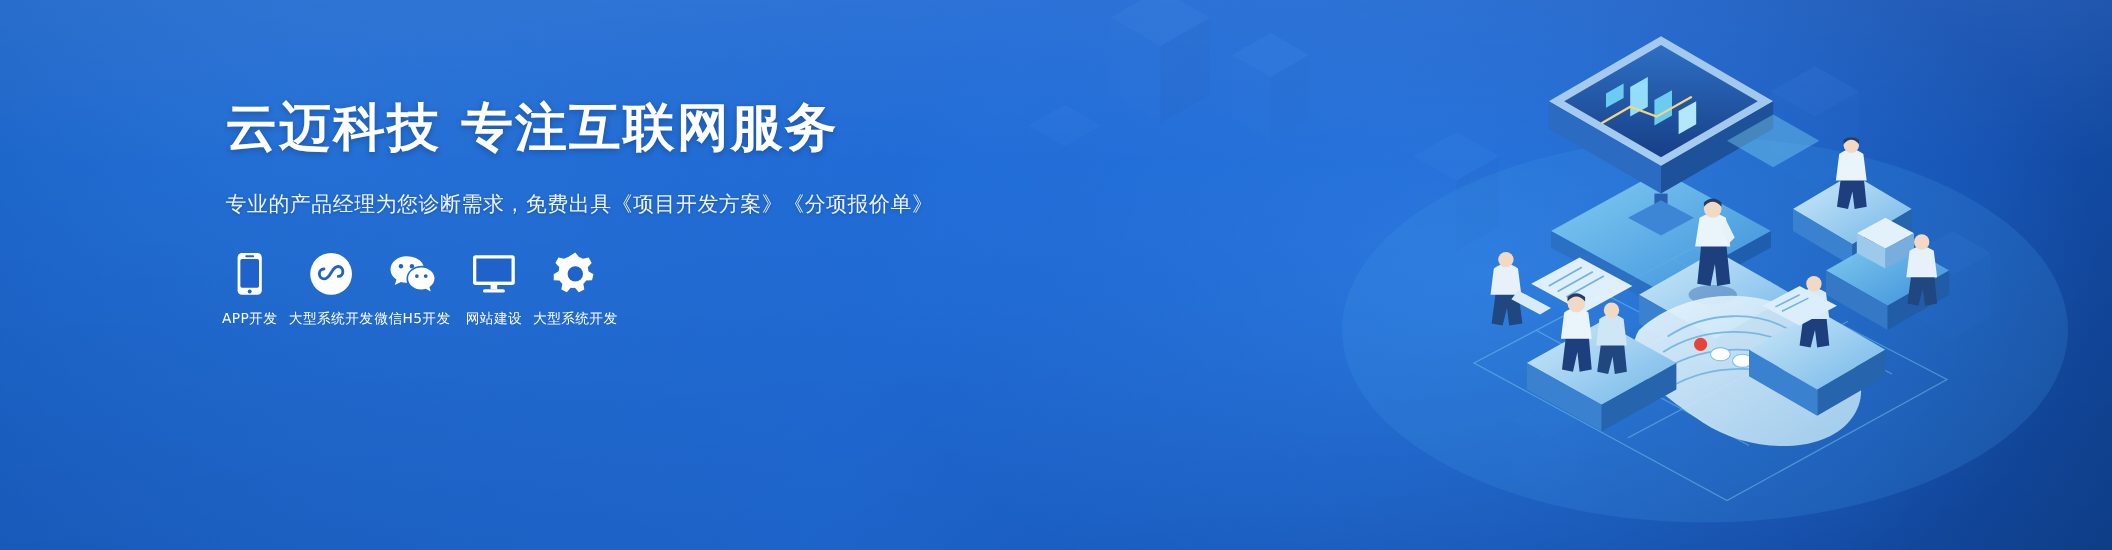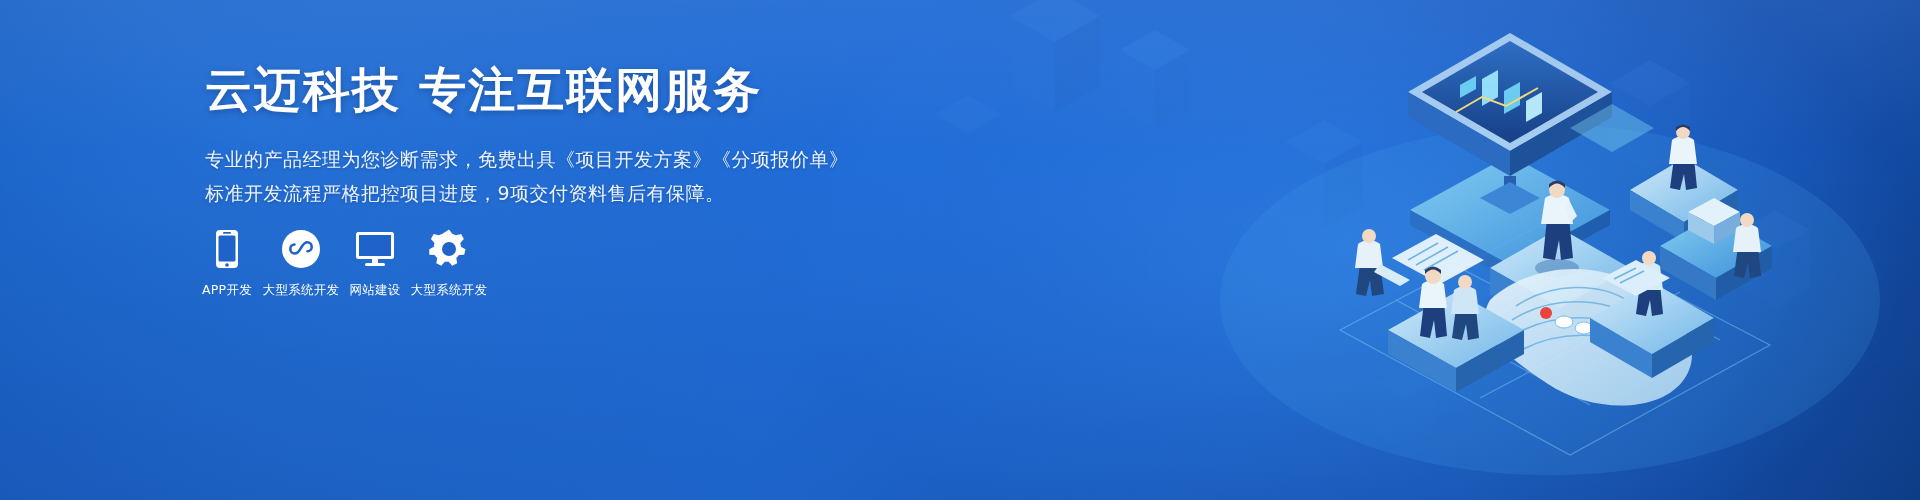--- a/index.html
+++ b/index.html
@@ -37,20 +37,21 @@
   }
   .title{
     font-family:"DejaVu Sans", sans-serif;
     font-size:47px;
     font-weight:bold;
     color:#ffffff;
     letter-spacing:2px;
     line-height:1.18;
     white-space:nowrap;
     text-shadow:0 2px 6px rgba(0,20,60,.30);
+    margin-top:27px;
   }
   .subtitle{
     margin-top:26px;
     font-family:"DejaVu Sans", sans-serif;
     font-size:19px;
     font-weight:400;
     color:#eef4ff;
     line-height:1.75;
     letter-spacing:.5px;
     white-space:nowrap;
@@ -318,21 +319,20 @@
       <g opacity=".9">
         <polygon points="410,128 452,104 494,128 452,152" fill="#7fd4f2" opacity=".45"></polygon>
       </g>
     </svg>
   </div>
 
   <div class="content">
     <div class="title">云迈科技 专注互联网服务</div>
     <div class="subtitle">
       <span class="line">专业的产品经理为您诊断需求，免费出具《项目开发方案》《分项报价单》</span>
-      <span class="line">标准开发流程严格把控项目进度，9项交付资料售后有保障。</span>
     </div>
   </div>
 
   <div class="services">
 
     <div class="service">
       <span class="glyph">
         <svg width="24" height="40" viewBox="0 0 24 40">
           <rect x="1" y="1" width="22" height="38" rx="4" fill="#ffffff"></rect>
           <rect x="3.5" y="6.5" width="17" height="26" rx="1.5" fill="#1f62c9"></rect>
@@ -346,20 +346,33 @@
     <div class="service">
       <span class="glyph">
         <svg width="40" height="40" viewBox="0 0 40 40">
           <circle cx="20" cy="20" r="19" fill="#ffffff"></circle>
           <path d="M13.5 15.5c-2.6 0-4.2 2.1-4.2 4.4 0 2.4 1.8 4.6 4.4 4.6 3.2 0 4.6-2.8 6.3-5.6 1.7-2.8 3.1-5.6 6.3-5.6 2.6 0 4.4 2.2 4.4 4.6 0 2.3-1.6 4.4-4.2 4.4" fill="none" stroke="#1f62c9" stroke-width="2.6" stroke-linecap="round"></path>
         </svg>
       </span>
       <span class="label">大型系统开发</span>
     </div>
 
+    <div class="service">
+      <span class="glyph">
+        <svg width="44" height="40" viewBox="0 0 44 40">
+          <path d="M16.5 4C8.5 4 2 9.4 2 16c0 3.7 2.1 7 5.4 9.2l-1.5 5 5.6-2.8c1.5.4 3.1.6 4.8.6h.8c-.4-1.2-.6-2.4-.6-3.6 0-6.6 6.3-11.9 14-11.9.5 0 1 0 1.5.1C30.6 7.6 24.2 4 16.5 4z" fill="#ffffff"></path>
+          <circle cx="11.5" cy="13" r="2" fill="#1f62c9"></circle>
+          <circle cx="21.5" cy="13" r="2" fill="#1f62c9"></circle>
+          <path d="M42 24.2c0-5.5-5.4-10-12-10s-12 4.5-12 10 5.4 10 12 10c1.4 0 2.8-.2 4-.6l4.6 2.4-1.2-4.1c2.8-1.8 4.6-4.6 4.6-7.7z" fill="#ffffff"></path>
+          <circle cx="26" cy="22" r="1.7" fill="#1f62c9"></circle>
+          <circle cx="34" cy="22" r="1.7" fill="#1f62c9"></circle>
+        </svg>
+      </span>
+      <span class="label">微信H5开发</span>
+    </div>
 
     <div class="service">
       <span class="glyph">
         <svg width="40" height="36" viewBox="0 0 40 36">
           <rect x="1" y="1" width="38" height="27" rx="2.5" fill="#ffffff"></rect>
           <rect x="4" y="4" width="32" height="21" fill="#1f62c9"></rect>
           <rect x="17" y="28" width="6" height="4" fill="#ffffff"></rect>
           <rect x="10" y="32" width="20" height="3" rx="1.5" fill="#ffffff"></rect>
         </svg>
       </span>

